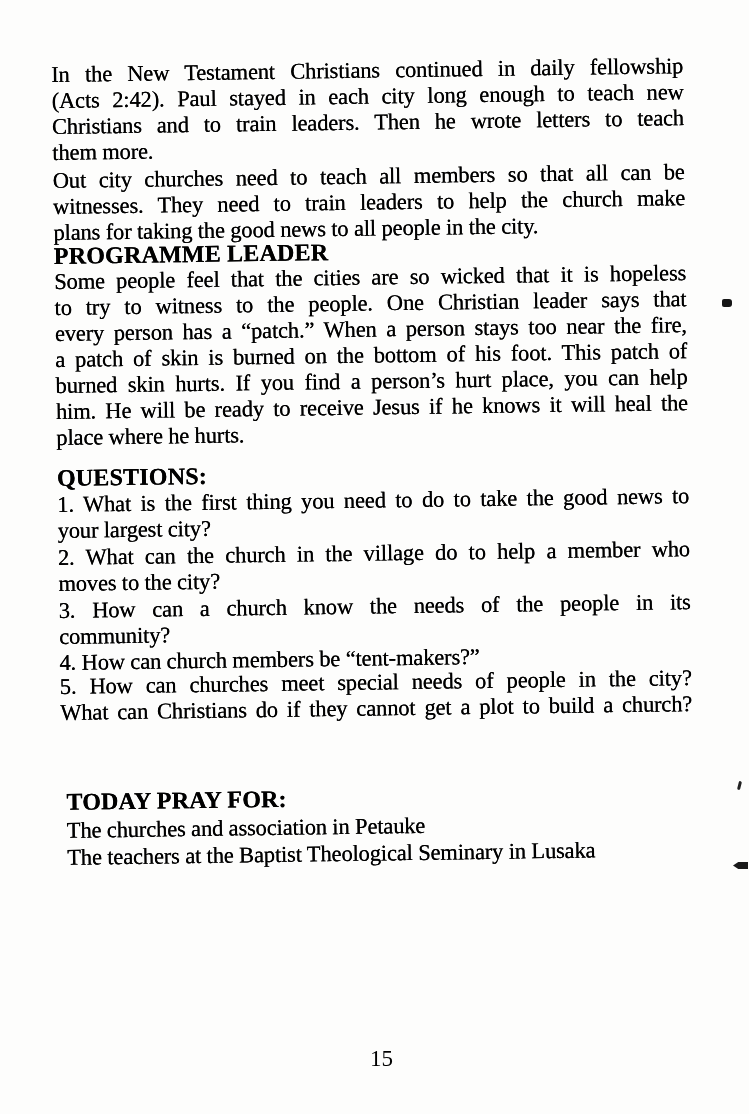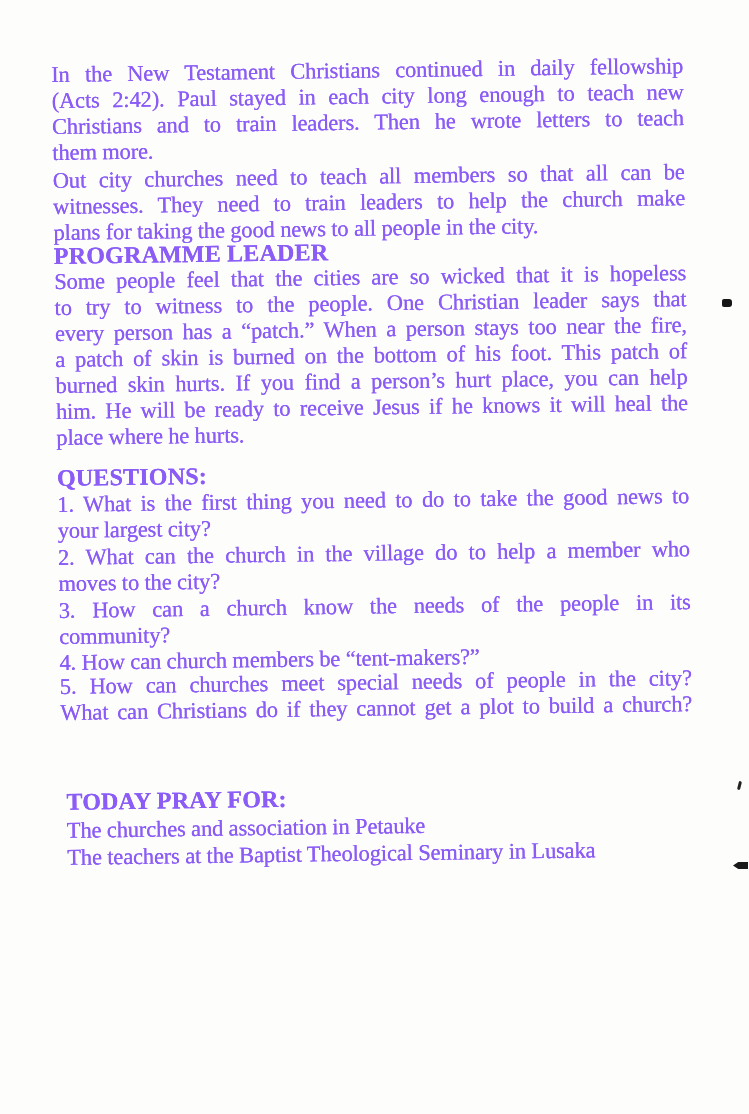--- a/index.html
+++ b/index.html
@@ -3,21 +3,21 @@
 <meta charset="utf-8">
 <style>
   html, body { margin: 0; padding: 0; background: #ffffff; }
   .sheet {
     position: relative;
     width: 749px;
     height: 1114px;
     background: #fdfdfc;
     overflow: hidden;
     font-family: "Liberation Serif", serif;
-    color: #8b5cf6;
+    color: #000000;
   }
   .content {
     position: absolute;
     left: 51px;
     top: 62px;
     width: 632px;
     transform: rotate(-0.8deg);
     transform-origin: 0 0;
     font-size: 22.5px;
     line-height: 26px;
@@ -114,17 +114,18 @@
     </div>
 
     <div id="pray-section">
       <div id="pray-heading" class="h">TODAY PRAY FOR:</div>
       <div id="pray-line-1" class="pray-line">The churches and association in Petauke</div>
       <div class="pray-line">The teachers at the Baptist Theological Seminary in Lusaka</div>
     </div>
 
   </div>
 
+  <div class="pageno"><span>15</span></div>
 
   <div class="speck speck-1"></div>
   <div class="speck speck-2"></div>
   <div class="speck speck-3"></div>
 </div>
 
 </body></html>

